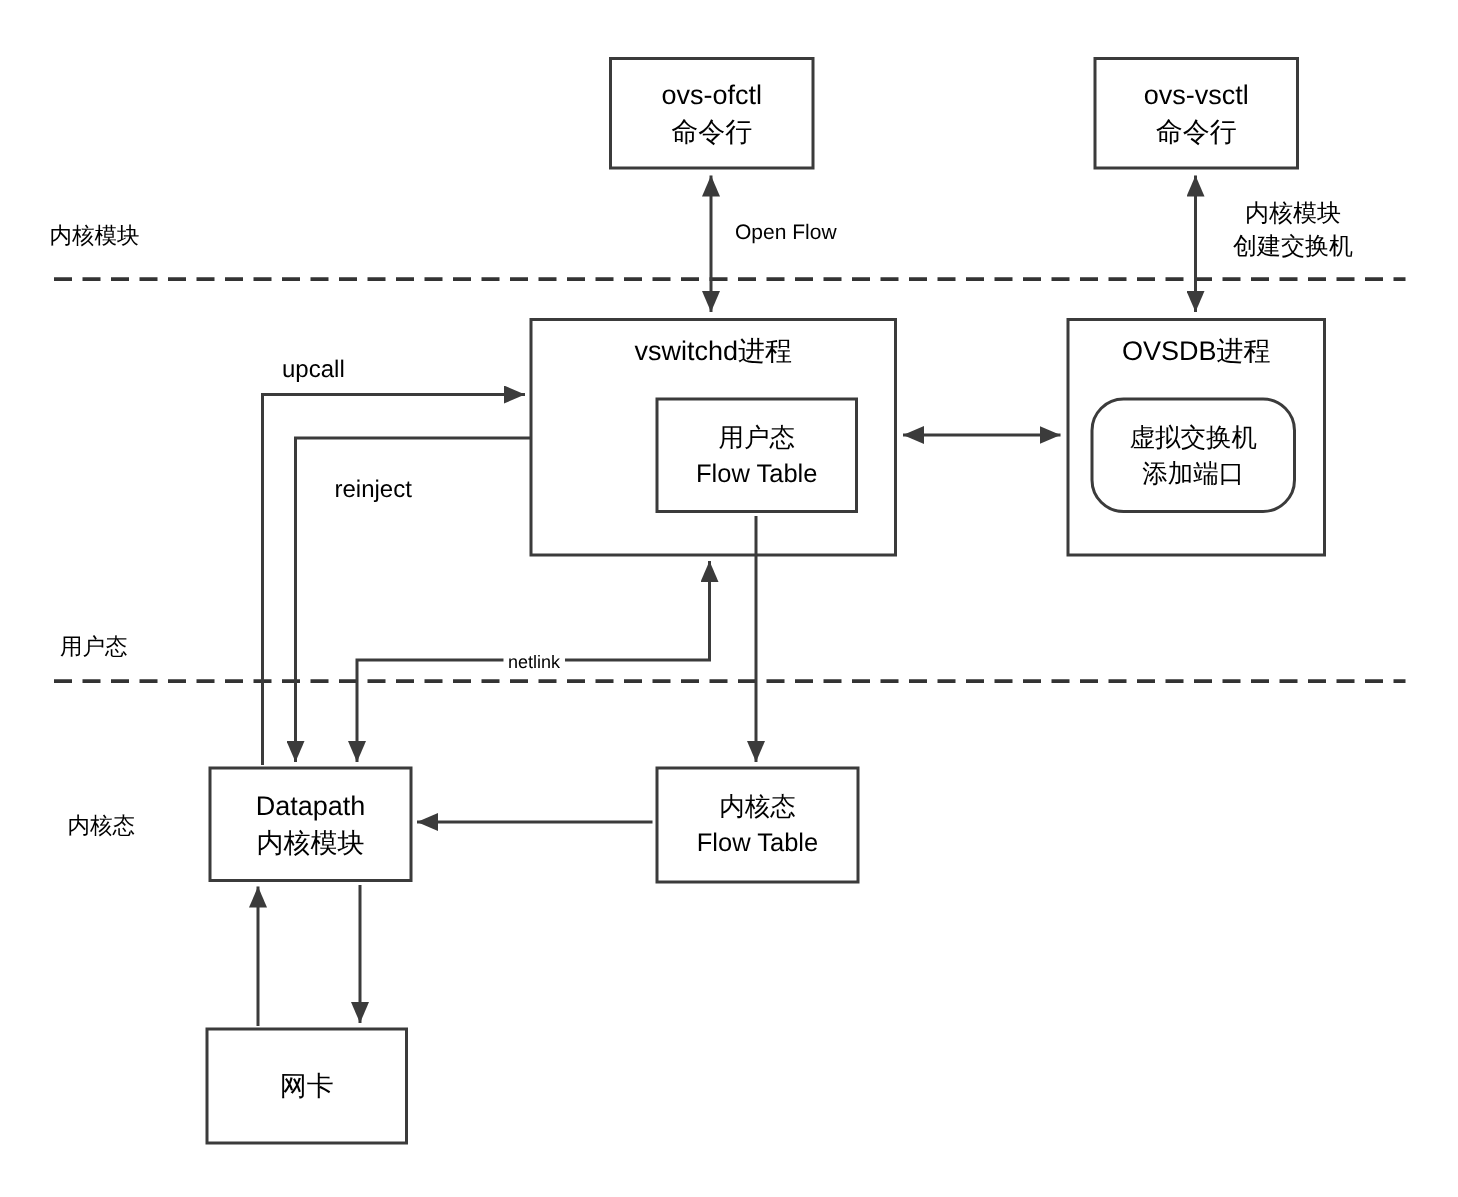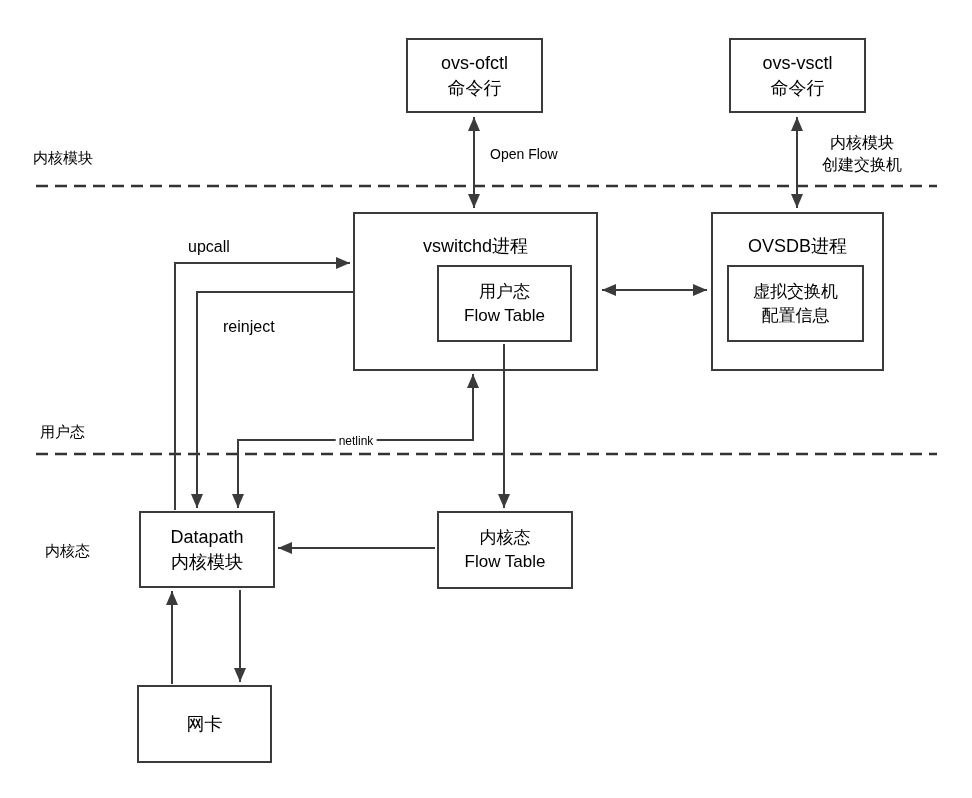--- a/index.html
+++ b/index.html
@@ -18,21 +18,21 @@
     border:2px solid #3b3b3b;
     display:flex;
     flex-direction:column;
     align-items:center;
     justify-content:center;
     text-align:center;
     font-size:18px;
     line-height:25px;
     z-index:1;
   }
-  .box.titled{justify-content:flex-start;padding-top:20px;}
+  .box.titled{justify-content:flex-start;padding-top:8px;}
   .lines-svg{
     position:absolute;
     left:0;top:0;width:972px;height:798px;
     z-index:2;
     pointer-events:none;
   }
   .lbl{
     position:absolute;
     z-index:3;
     font-size:16px;
@@ -70,23 +70,23 @@
 
   <div class="box inner" style="left:437px;top:265px;width:135px;height:77px;">
     <div>用户态</div>
     <div>Flow Table</div>
   </div>
 
   <div class="box titled" style="left:711px;top:212px;width:173px;height:159px;">
     <div>OVSDB进程</div>
   </div>
 
-  <div class="box inner" style="left:727px;top:265px;width:137px;height:77px;">
+  <div class="box inner" style="left:727px;top:265px;width:137px;height:77px;border-radius:22px;">
     <div>虚拟交换机</div>
-    <div>配置信息</div>
+    <div>添加端口</div>
   </div>
 
   <div class="box inner" style="left:437px;top:511px;width:136px;height:78px;">
     <div>内核态</div>
     <div>Flow Table</div>
   </div>
 
   <div class="box" style="left:137px;top:685px;width:135px;height:78px;">
     <div>网卡</div>
   </div>

